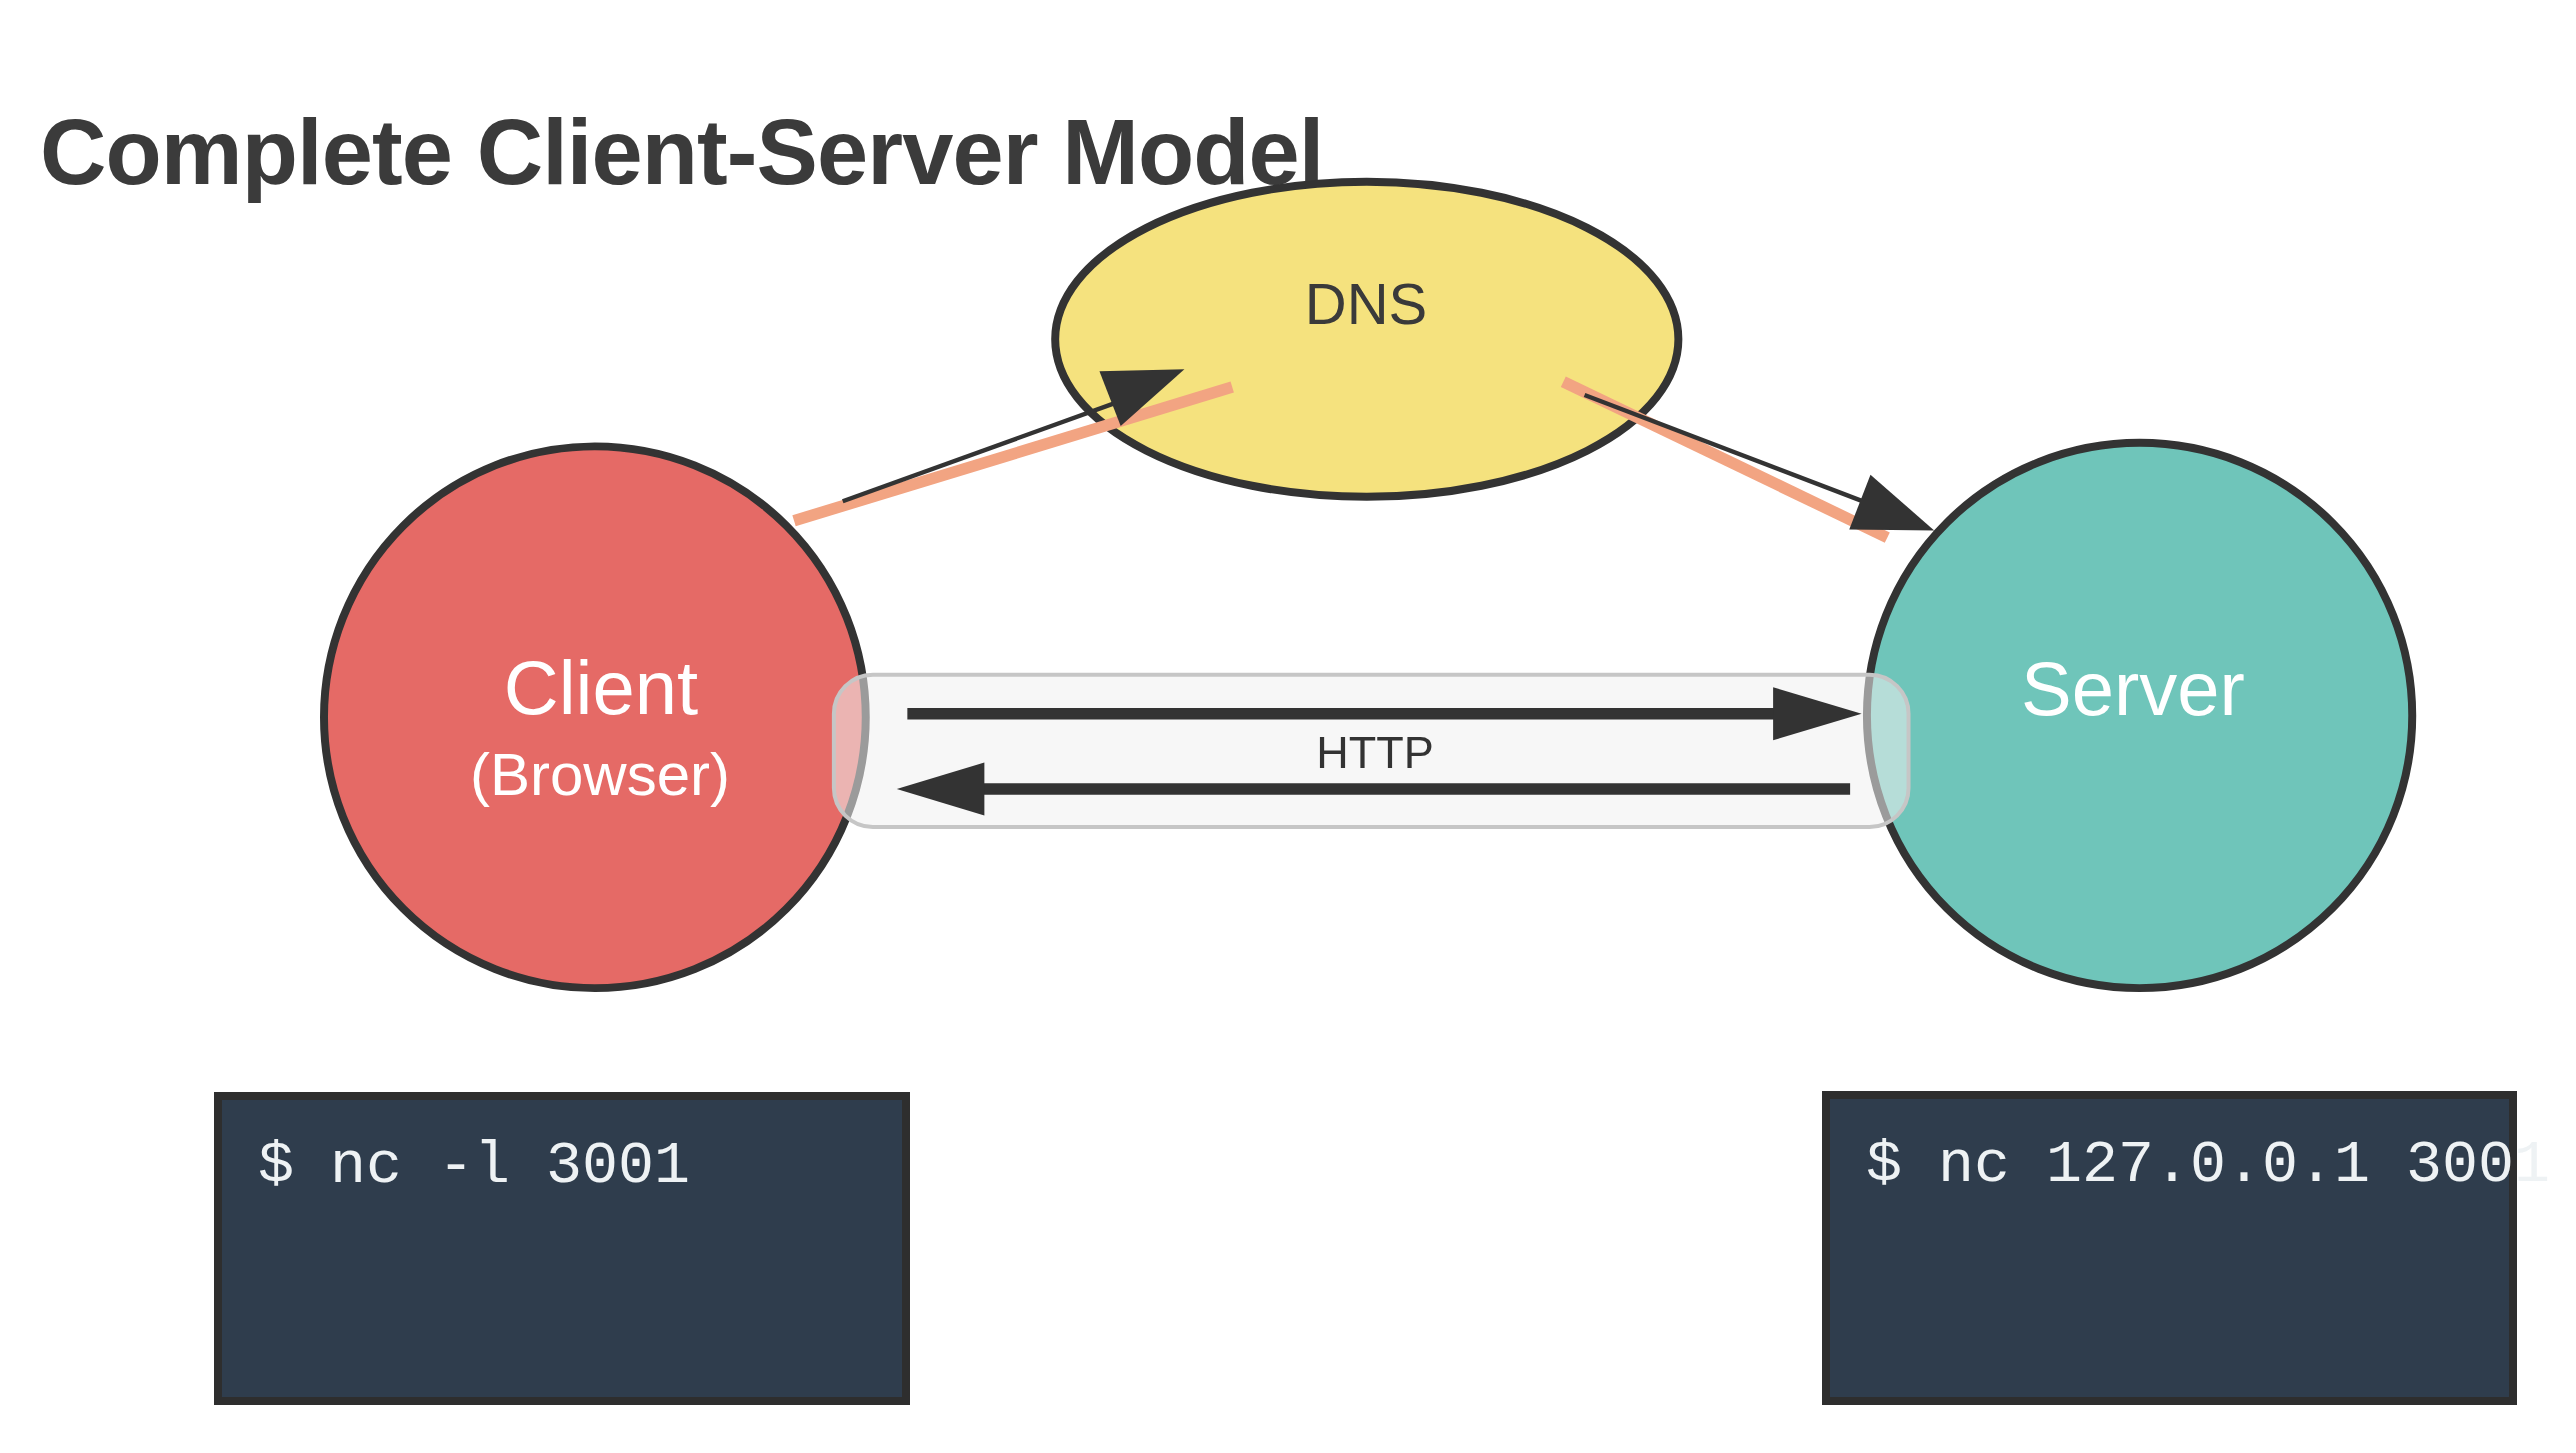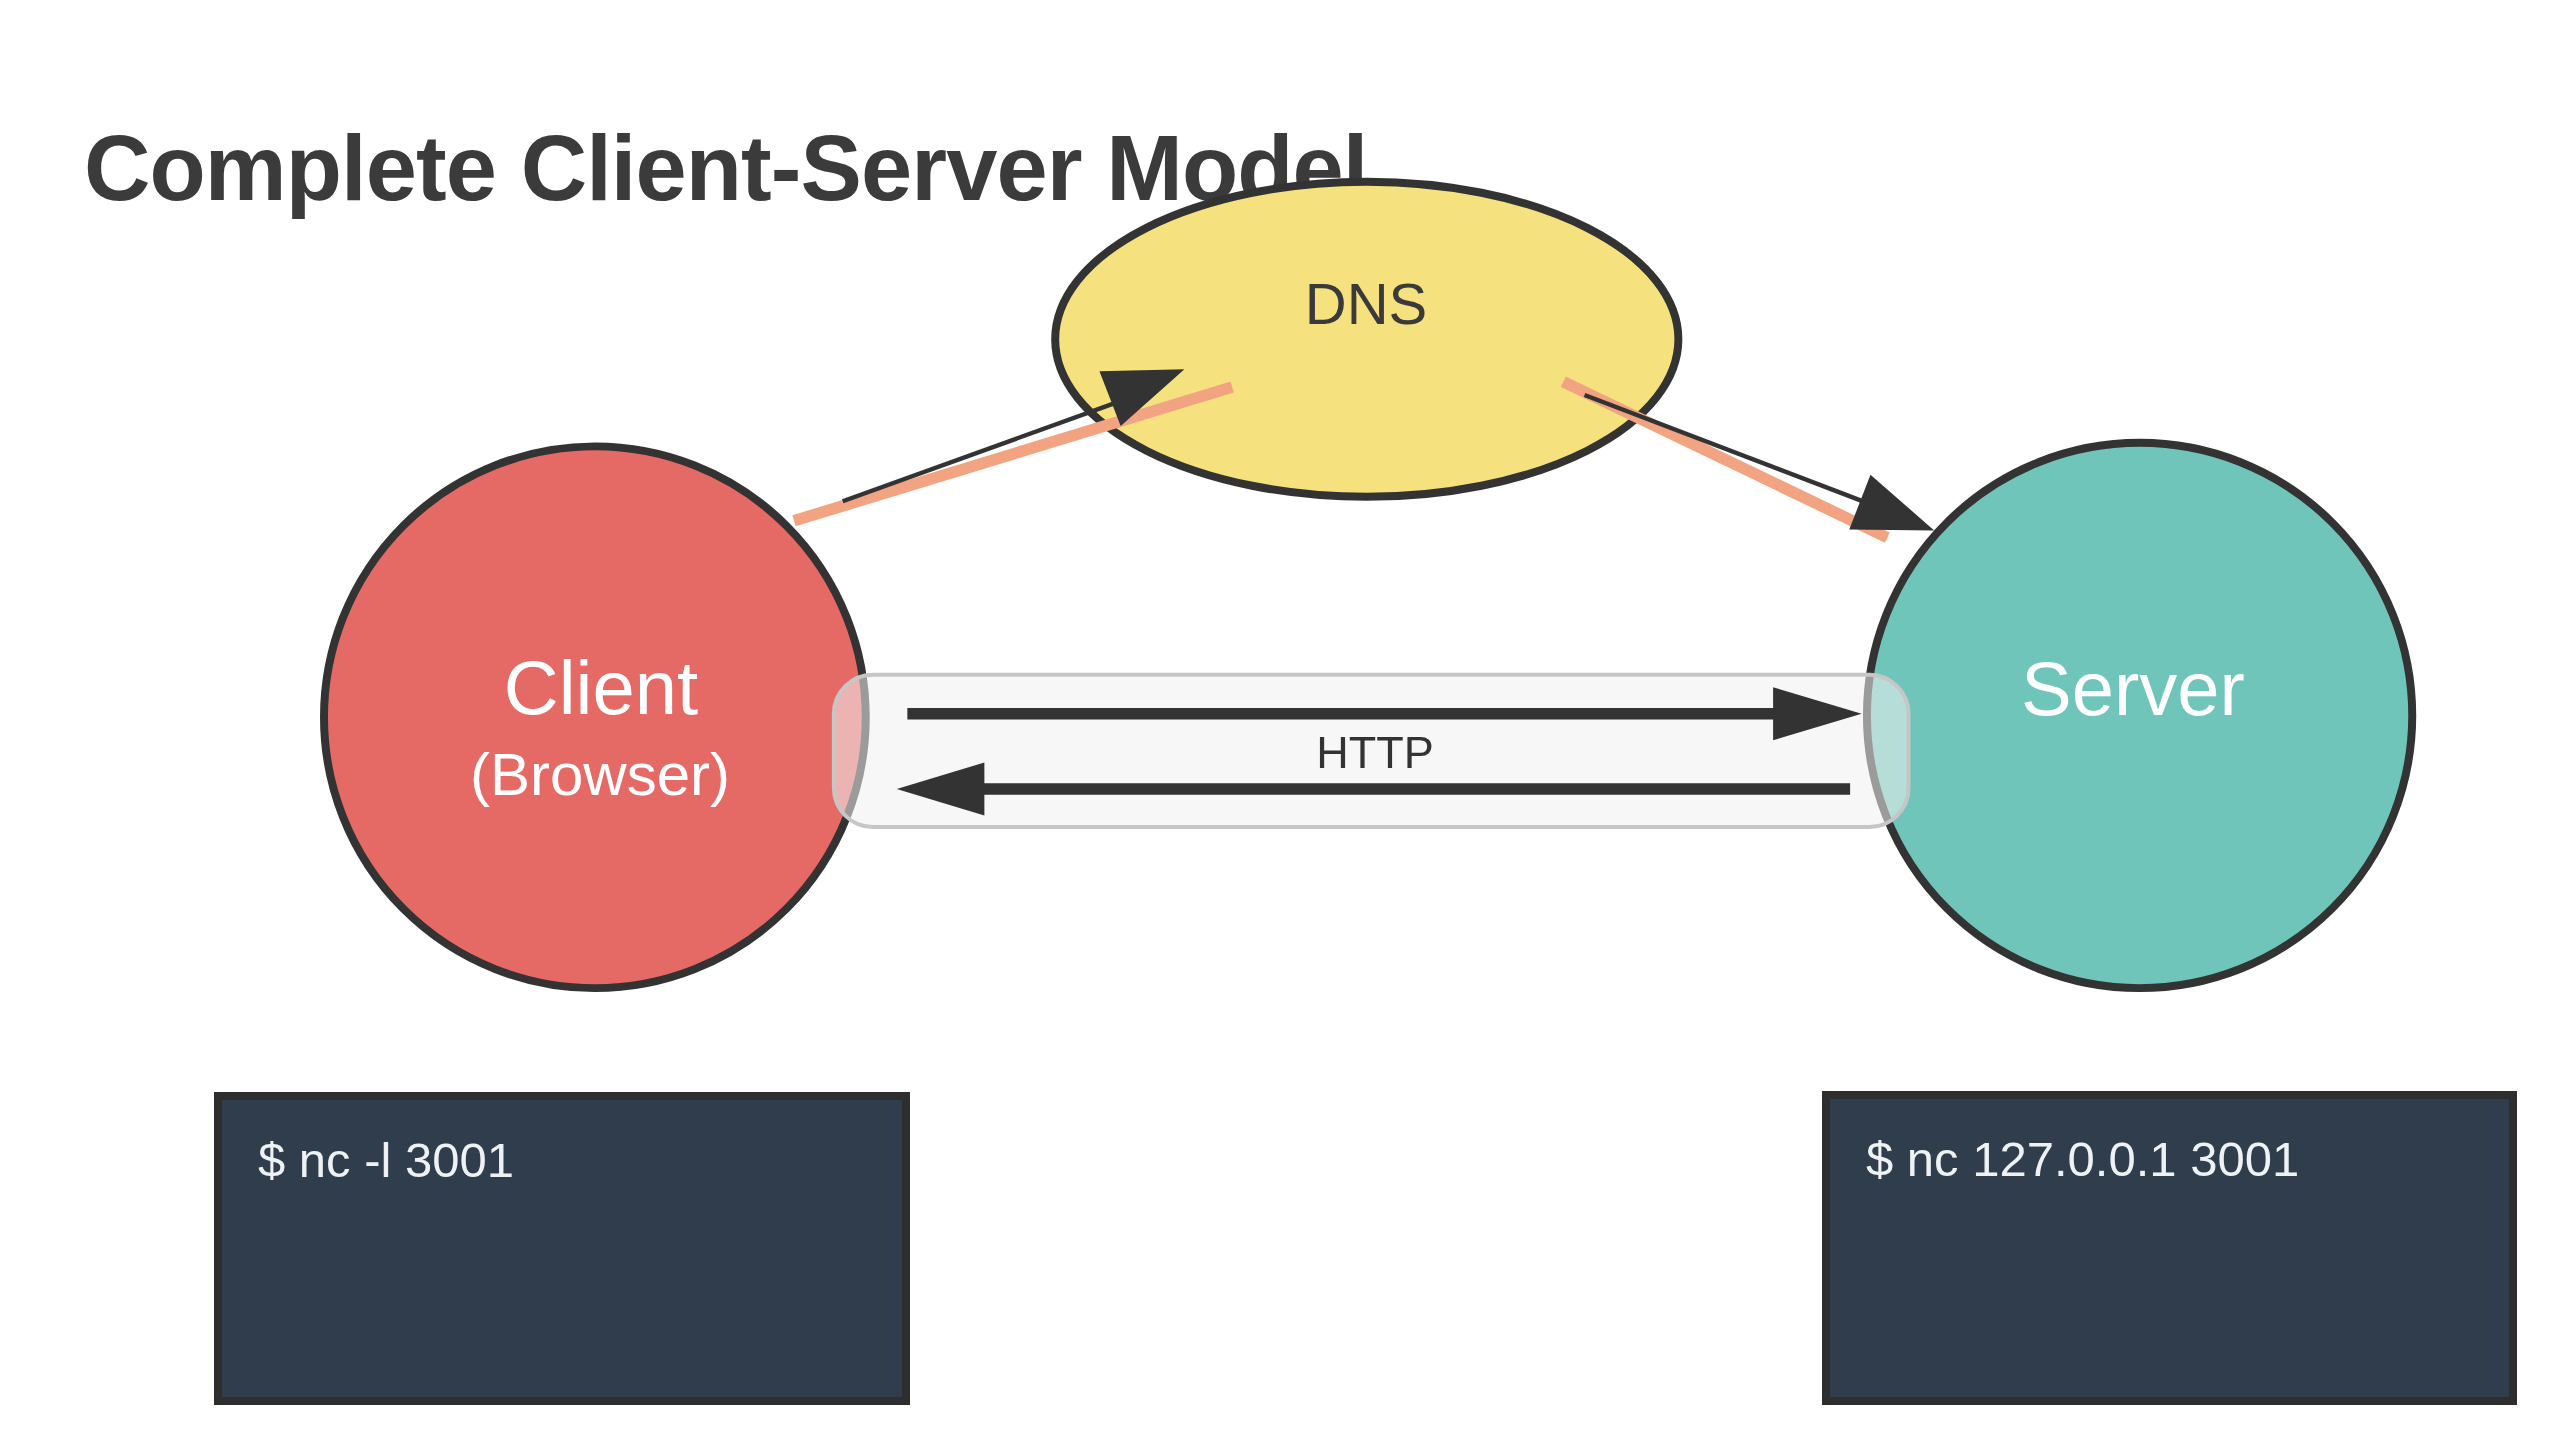--- a/index.html
+++ b/index.html
@@ -6,25 +6,24 @@
   .canvas{
     position:relative;
     width:2576px;height:1454px;
     background:#ffffff;
     overflow:hidden;
     font-family:"Liberation Sans", sans-serif;
   }
   .diagram-svg{position:absolute;left:0;top:0;width:2576px;height:1454px;}
 
   .page-title{
-    position:absolute;left:40px;top:54px;
+    position:absolute;left:40px;top:38px;
     font-size:92px;line-height:1.15;letter-spacing:-0.9px;
     color:var(--title-text,#3b3b3b);
     white-space:nowrap;
-    margin-left:44px;
   }
 
   .node-label{
     position:absolute;transform:translate(-50%,-50%);
     line-height:1;white-space:nowrap;
   }
   .dns-label{left:1366px;top:304px;font-size:58px;color:var(--dns-text,#3a3a3a);}
   .client-label{left:601px;top:688px;font-size:76px;color:var(--node-text,#ffffff);text-align:center;}
   .client-sublabel{left:600px;top:775px;font-size:60px;color:var(--node-text,#ffffff);}
   .server-label{left:2133px;top:689px;font-size:76px;color:var(--node-text,#ffffff);}
@@ -45,22 +44,22 @@
   .terminal{
     position:absolute;
     box-sizing:border-box;
     border:8px solid var(--terminal-frame,#2e2e2e);
     background:var(--terminal-bg,#2f3d4d);
     padding:36px 0 0 36px;
   }
   .terminal-left{left:214px;top:1092px;width:696px;height:313px;}
   .terminal-right{left:1822px;top:1091px;width:695px;height:314px;}
   .terminal .cmd{
-    font-family:Liberation Sans, sans-serif;
-    font-size:49px;line-height:1;
+    font-family:Liberation Mono, monospace;
+    font-size:60px;line-height:1;
     color:var(--terminal-text,#eef2f4);
     white-space:pre;
   }
 </style>
 </head>
 <body>
 
 <div class="canvas">
 
   <h1 class="page-title">Complete Client-Server Model</h1>

